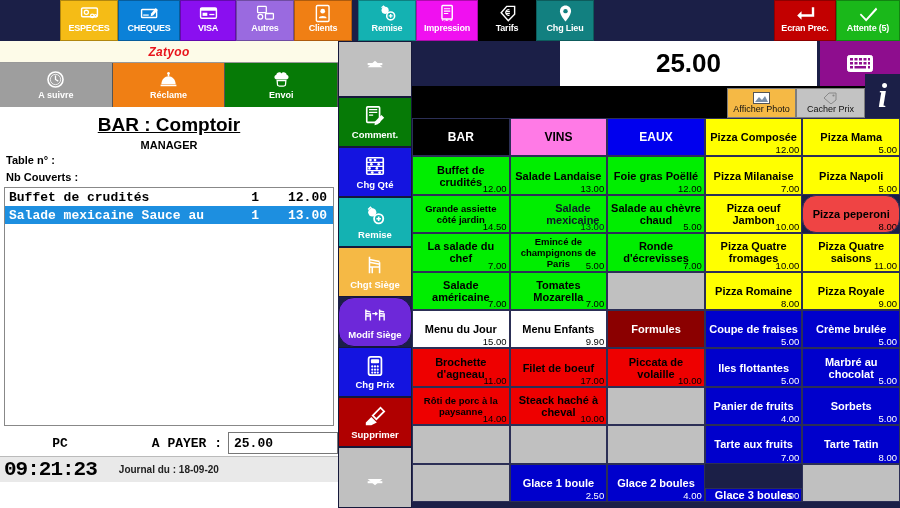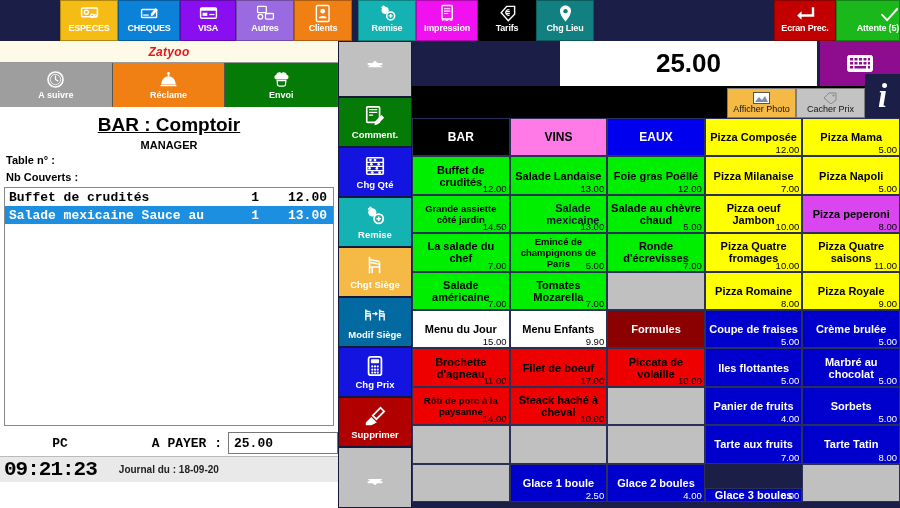--- a/index.html
+++ b/index.html
@@ -208,21 +208,21 @@
           <circle cx="12" cy="9" r="2.8" fill="#128080"></circle>
         </svg>
         <div class="lb">Chg Lieu</div>
       </div>
       <div class="tb" style="left: 774px; width: 62px; background: rgb(194, 0, 0); color: rgb(255, 255, 255);">
         <svg width="19" height="19" viewBox="0 0 24 24" fill="#fff">
           <path d="M20 4 L20 13 L7 13 L7 9 L1.5 14.5 L7 20 L7 16 L23 16 L23 4 Z"></path>
         </svg>
         <div class="lb">Ecran Prec.</div>
       </div>
-      <div class="tb" style="left: 836px; width: 64px; background: rgb(26, 184, 26); color: rgb(255, 255, 255); align-items: flex-end;">
+      <div class="tb" style="left: 836px; width: 64px; background: rgb(26, 184, 26); color: rgb(255, 255, 255);">
         <svg width="19" height="19" viewBox="0 0 24 24" fill="#fff">
           <path d="M2.5 12 L9 18.5 L21.5 4.5 L23 7 L9 22 L1 13.5 Z"></path>
         </svg>
         <div class="lb">Attente (5)</div>
       </div>
     </div>
 
   <div id="leftpanel">
     <div id="brandbar">
       <span>Zatyoo</span>
@@ -320,21 +320,21 @@
           <path d="M16 12.5 L16 17.5 M13.5 15 L18.5 15" stroke="#fff" stroke-width="1.8"></path>
         </svg>
         <div class="lb">Remise</div>
       </div>
       <div class="mb" style="height: 50px; background: rgb(245, 185, 69); color: rgb(255, 255, 255);">
         <svg width="22" height="22" viewBox="0 0 24 24" fill="#fff">
           <path d="M6 2 L6 13 M6 13 L17 13 M17 8 L17 20 M6 13 L6 20 M9 13 L9 20 M6 5 L17 7 M6 8 L17 10" fill="none" stroke="#fff" stroke-width="1.7"></path>
         </svg>
         <div class="lb">Chgt Siège</div>
       </div>
-      <div class="mb" style="height: 50px; background: #0369a1; color: rgb(255, 255, 255);">
+      <div class="mb" style="height: 50px; background: #6d28d9; color: rgb(255, 255, 255); border-radius: 16px;">
         <svg width="22" height="22" viewBox="0 0 24 24" fill="#fff">
           <path d="M2 5 L2 12 M2 12 L7 12 M7 9 L7 17 M2 12 L2 17 M2 6.5 L7 7.5 M2 9 L7 10" fill="none" stroke="#fff" stroke-width="1.5"></path>
           <path d="M17 5 L17 12 M17 12 L22 12 M22 9 L22 17 M17 12 L17 17 M17 6.5 L22 7.5 M17 9 L22 10" fill="none" stroke="#fff" stroke-width="1.5"></path>
           <path d="M9 9.5 L14 9.5 M12.3 7.8 L14.2 9.5 L12.3 11.2" fill="none" stroke="#fff" stroke-width="1.4"></path>
         </svg>
         <div class="lb">Modif Siège</div>
       </div>
       <div class="mb" style="height: 50px; background: rgb(20, 20, 224); color: rgb(255, 255, 255);">
         <svg width="22" height="22" viewBox="0 0 24 24" fill="#fff">
           <rect x="5" y="2" width="14" height="20" rx="2.5" fill="none" stroke="#fff" stroke-width="1.9"></rect>
@@ -458,21 +458,21 @@
           <div class="pz">13.00</div>
         </div>
         <div class="cell" style="background: rgb(0, 238, 0); color: rgb(0, 0, 0);">
           <div class="nm">Salade au chèvre chaud</div>
           <div class="pz">5.00</div>
         </div>
         <div class="cell" style="background: rgb(255, 255, 0); color: rgb(0, 0, 0);">
           <div class="nm">Pizza oeuf Jambon</div>
           <div class="pz">10.00</div>
         </div>
-        <div class="cell" style="background: #d946ef; color: rgb(0, 0, 0);">
+        <div class="cell" style="background: #ef4444; color: rgb(0, 0, 0); border-radius: 14px;">
           <div class="nm">Pizza peperoni</div>
           <div class="pz">8.00</div>
         </div>
         <div class="cell" style="background: rgb(0, 238, 0); color: rgb(0, 0, 0);">
           <div class="nm">La salade du chef</div>
           <div class="pz">7.00</div>
         </div>
         <div class="cell" style="background: rgb(0, 238, 0); color: rgb(0, 0, 0);">
           <div class="nm sm">Emincé de champignons de Paris</div>
           <div class="pz">5.00</div>

